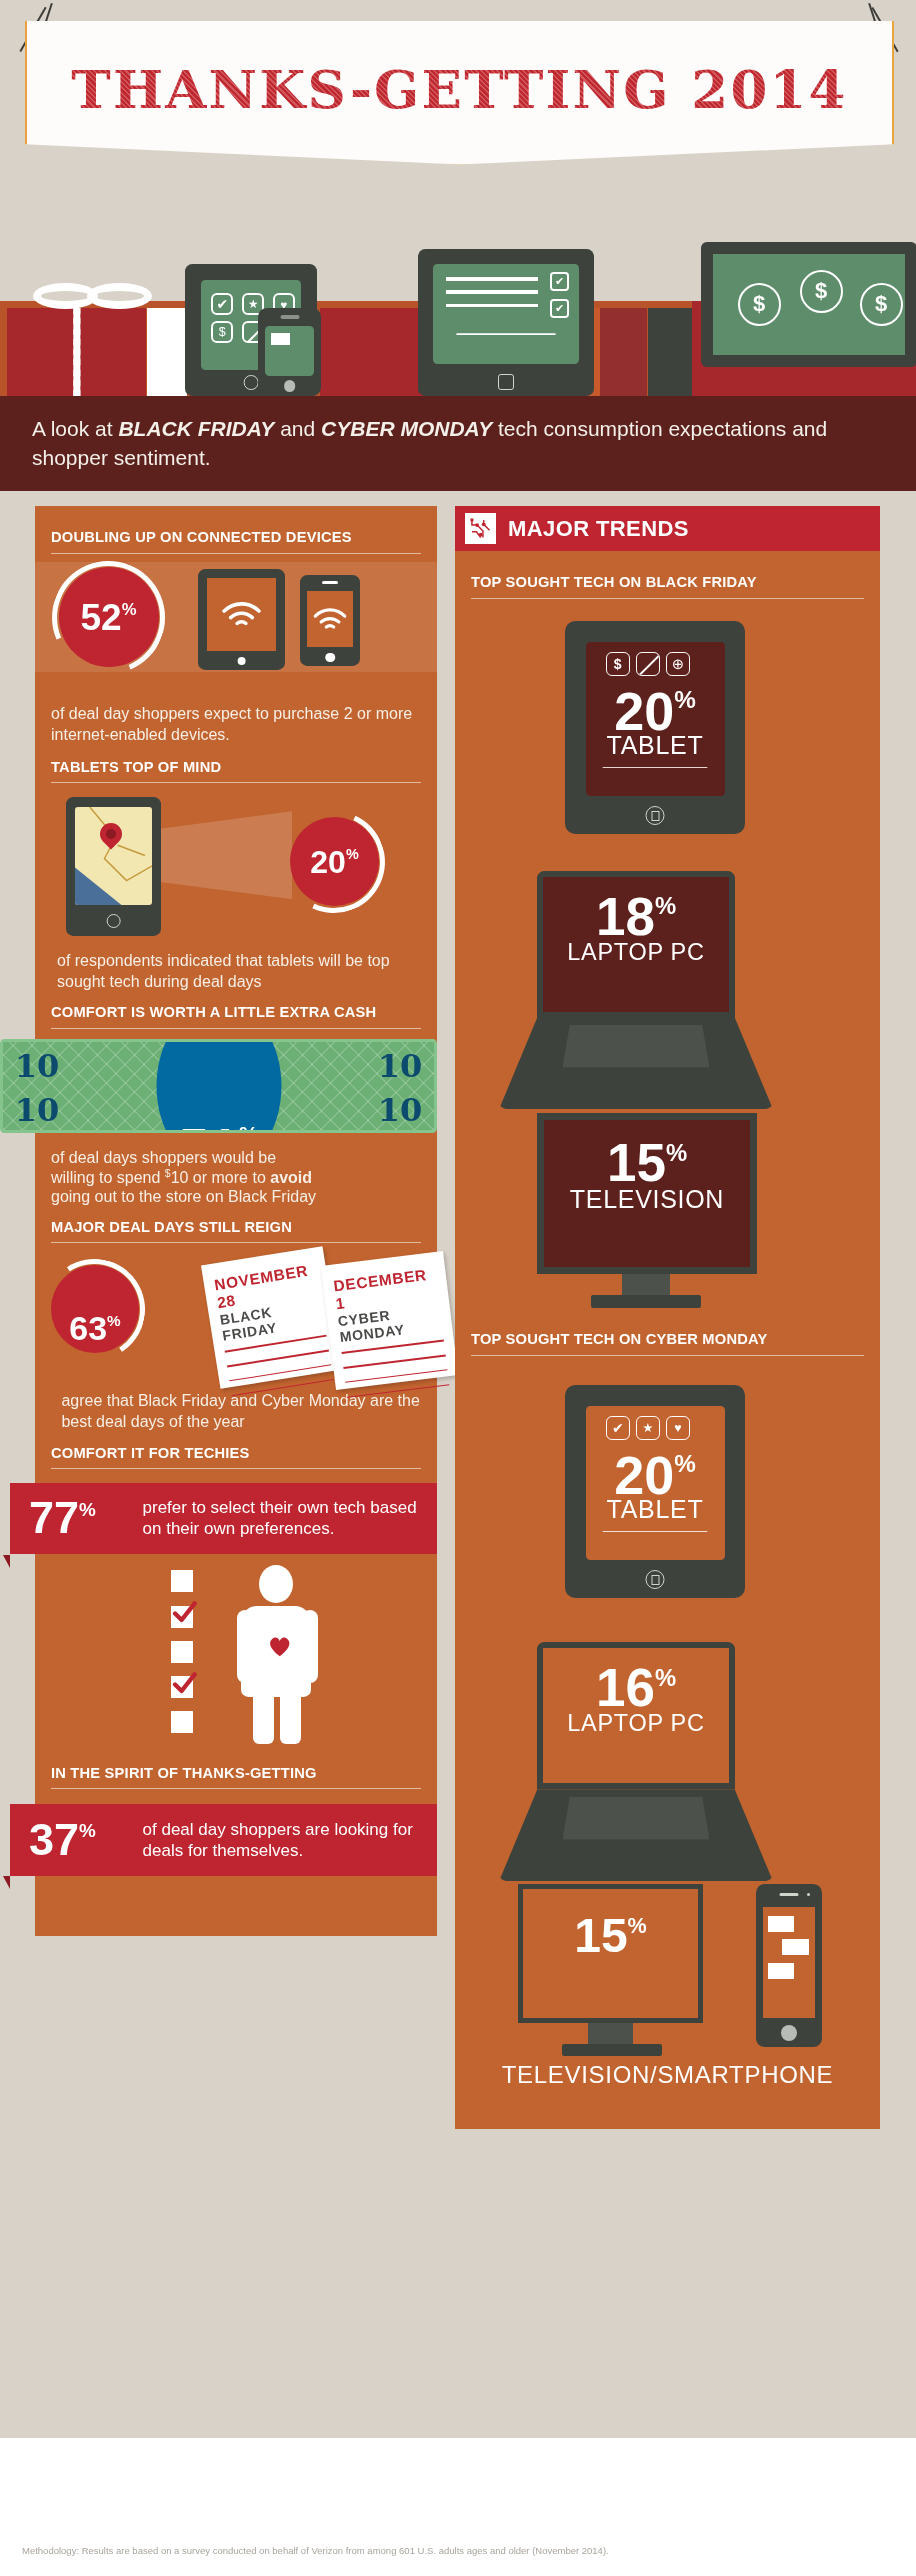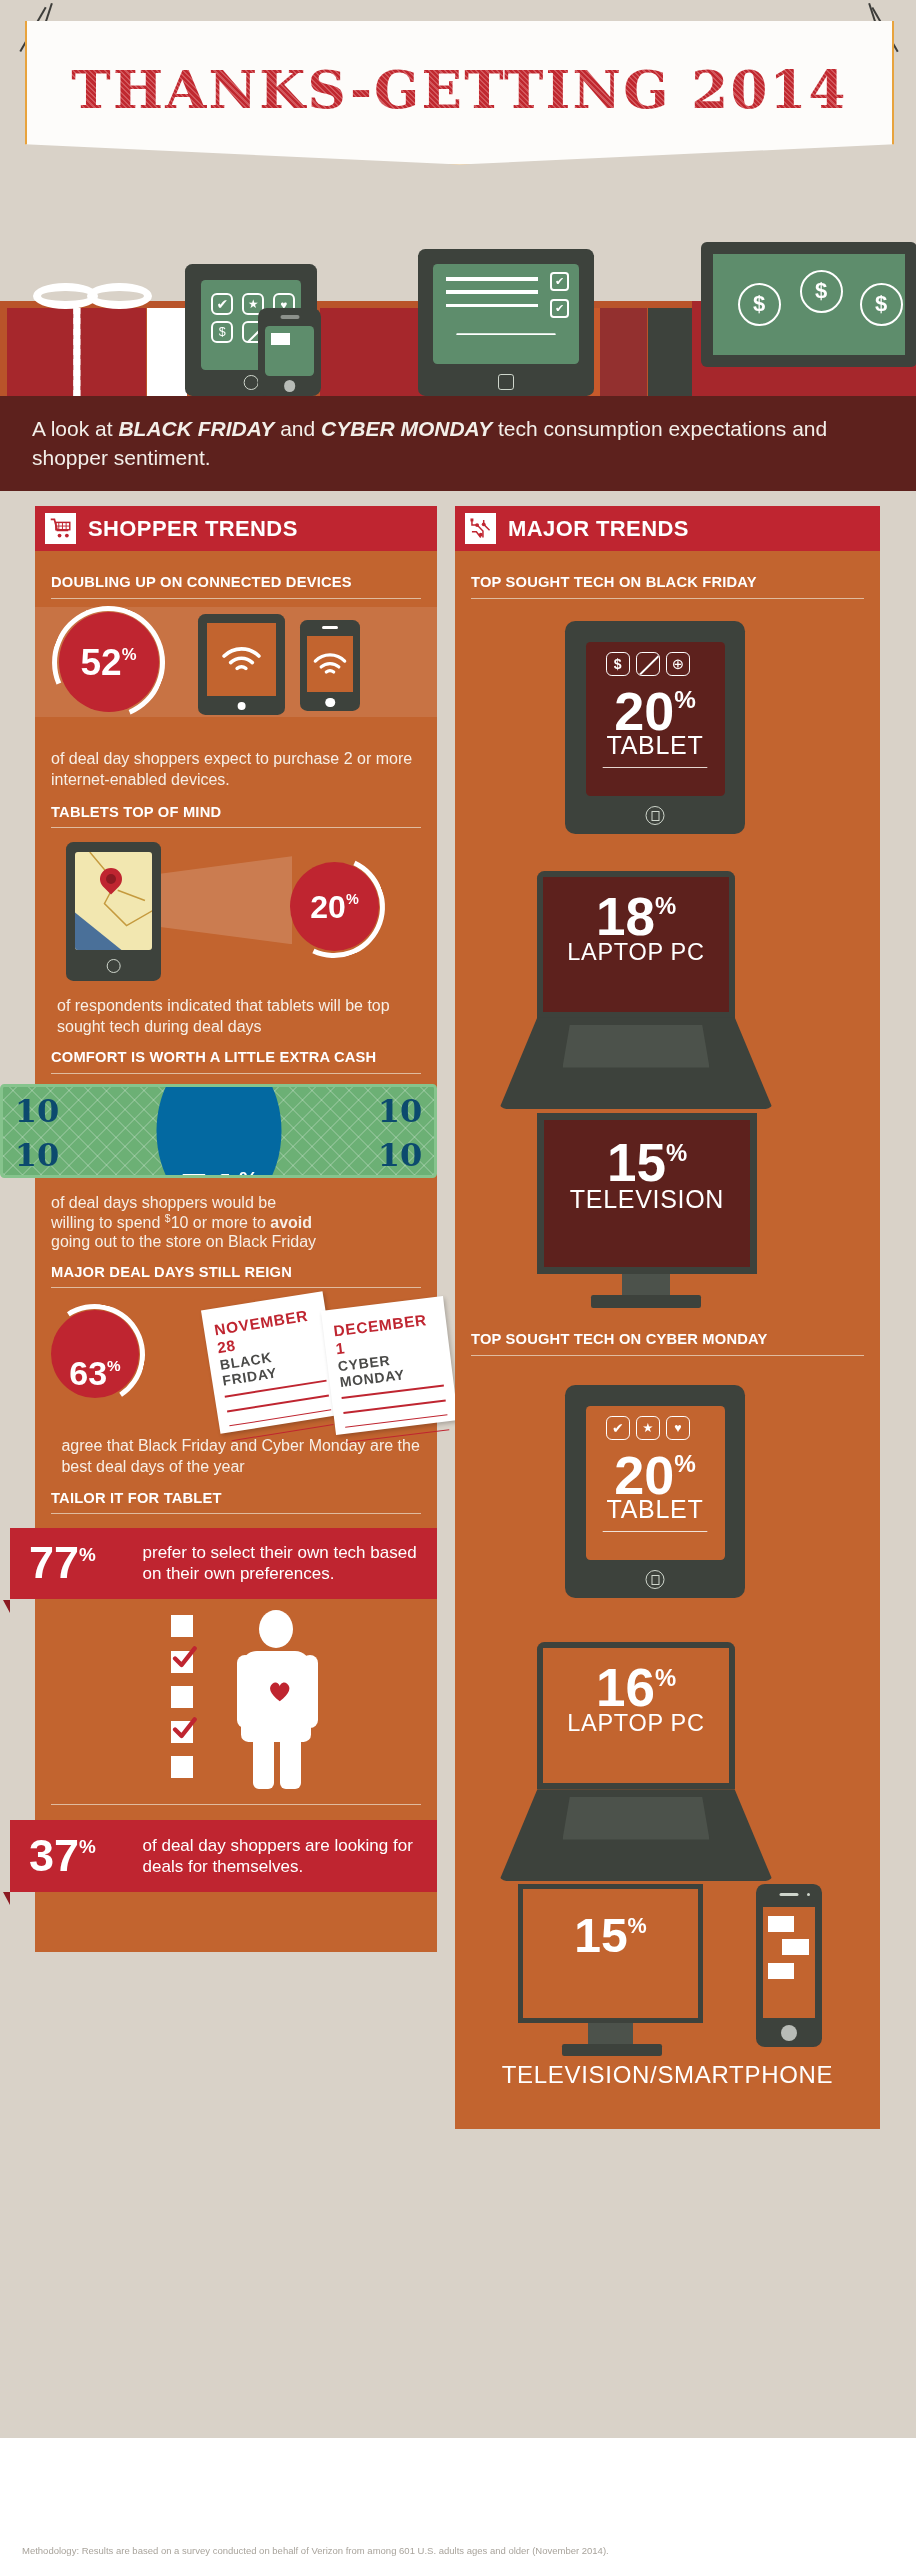--- a/index.html
+++ b/index.html
@@ -197,32 +197,20 @@
       </div>
     </div>
   </div>
 
   <div class="subbar">
     <p><span>A look at </span><b>BLACK FRIDAY</b><span> and </span><b>CYBER MONDAY</b><span> tech consumption expectations and shopper sentiment.</span></p>
   </div>
 
   <div class="col col-left" style="position:absolute;left:35px;top:506px;width:402px;">
 
-    <div class="col-header">
-      <div class="hicon">
-        <svg width="22" height="20.5" viewBox="0 0 30 28">
-            <path d="M1 2h5l4 15h15" stroke="#bf2530" stroke-width="2.4" fill="none"></path>
-            <rect x="8" y="6" width="19" height="10" fill="none" stroke="#bf2530" stroke-width="2"></rect>
-            <path d="M12 6v10M17 6v10M22 6v10M8 11h19" stroke="#bf2530" stroke-width="1.3"></path>
-            <circle cx="13" cy="24" r="2.6" fill="#bf2530"></circle>
-            <circle cx="23" cy="24" r="2.6" fill="#bf2530"></circle>
-          </svg>
-      </div>
-      <div class="htitle">SHOPPER TRENDS</div>
-    </div>
 
     <div class="col-body" style="padding-bottom:0;">
 
       <div style="height:10.3px;"></div>
       <div class="sec-title">DOUBLING UP ON CONNECTED DEVICES</div>
       <div class="rule"></div>
       <div style="position:relative;height:132px;margin-top:7.3px;">
         <div style="position:absolute;left:0;top:0;width:402px;height:110px;background:rgba(255,255,255,.10);"></div>
         <div class="donut" style="position:absolute;left:23.5px;top:5.9px;width:100px;height:100px;font-size:37px;">
           <div class="arc" style="border-color:#fff #fff transparent #fff;transform:rotate(22deg);"></div>
@@ -328,21 +316,21 @@
           <div class="m">DECEMBER 1</div>
           <div class="d">CYBER MONDAY</div>
           <div class="ln"></div>
           <div class="ln" style="margin-top:13.2px;"></div>
           <div class="ln" style="margin-top:13.2px;"></div>
           <div class="ln" style="margin-top:13.2px;"></div>
         </div>
       </div>
       <div class="body-text" style="padding-left:26.4px;padding-top:0;">agree that Black Friday and Cyber Monday are the best deal days of the year</div>
 
-      <div class="sec-title" style="padding-top:4.4px;">TAILOR IT FOR TABLET</div>
+      <div class="sec-title" style="padding-top:4.4px;">COMFORT IT FOR TECHIES</div>
       <div class="rule"></div>
       <div style="height:13.2px;"></div>
       <div style="position:relative;left:-25px;width:427px;">
         <div class="callout">
           <div class="big">
               <span>77</span>
               <span class="sym">%</span>
             </div>
           <div class="txt">prefer to select their own tech based on their own preferences.</div>
           <div class="fold"></div>
@@ -373,20 +361,21 @@
           <div style="position:absolute;left:16px;top:122px;width:20.5px;height:57px;background:#fff;border-radius:0 0 5.9px 5.9px;"></div>
           <div style="position:absolute;left:43px;top:122px;width:20.5px;height:57px;background:#fff;border-radius:0 0 5.9px 5.9px;"></div>
           <div style="position:absolute;left:31px;top:70px;width:23.5px;height:22px;">
             <svg width="23.5" height="22" viewBox="0 0 32 30">
                 <path d="M16 29 C2 18 0 10 6 5 C11 1 16 6 16 9 C16 6 21 1 26 5 C32 10 30 18 16 29Z" fill="#bf2530"></path>
               </svg>
           </div>
         </div>
       </div>
 
+      <div class="sec-title">IN THE SPIRIT OF THANKS-GETTING</div>
       <div class="rule"></div>
       <div style="height:14.7px;"></div>
       <div style="position:relative;left:-25px;width:427px;">
         <div class="callout">
           <div class="big">
               <span>37</span>
               <span class="sym">%</span>
             </div>
           <div class="txt">of deal day shoppers are looking for deals for themselves.</div>
           <div class="fold"></div>

